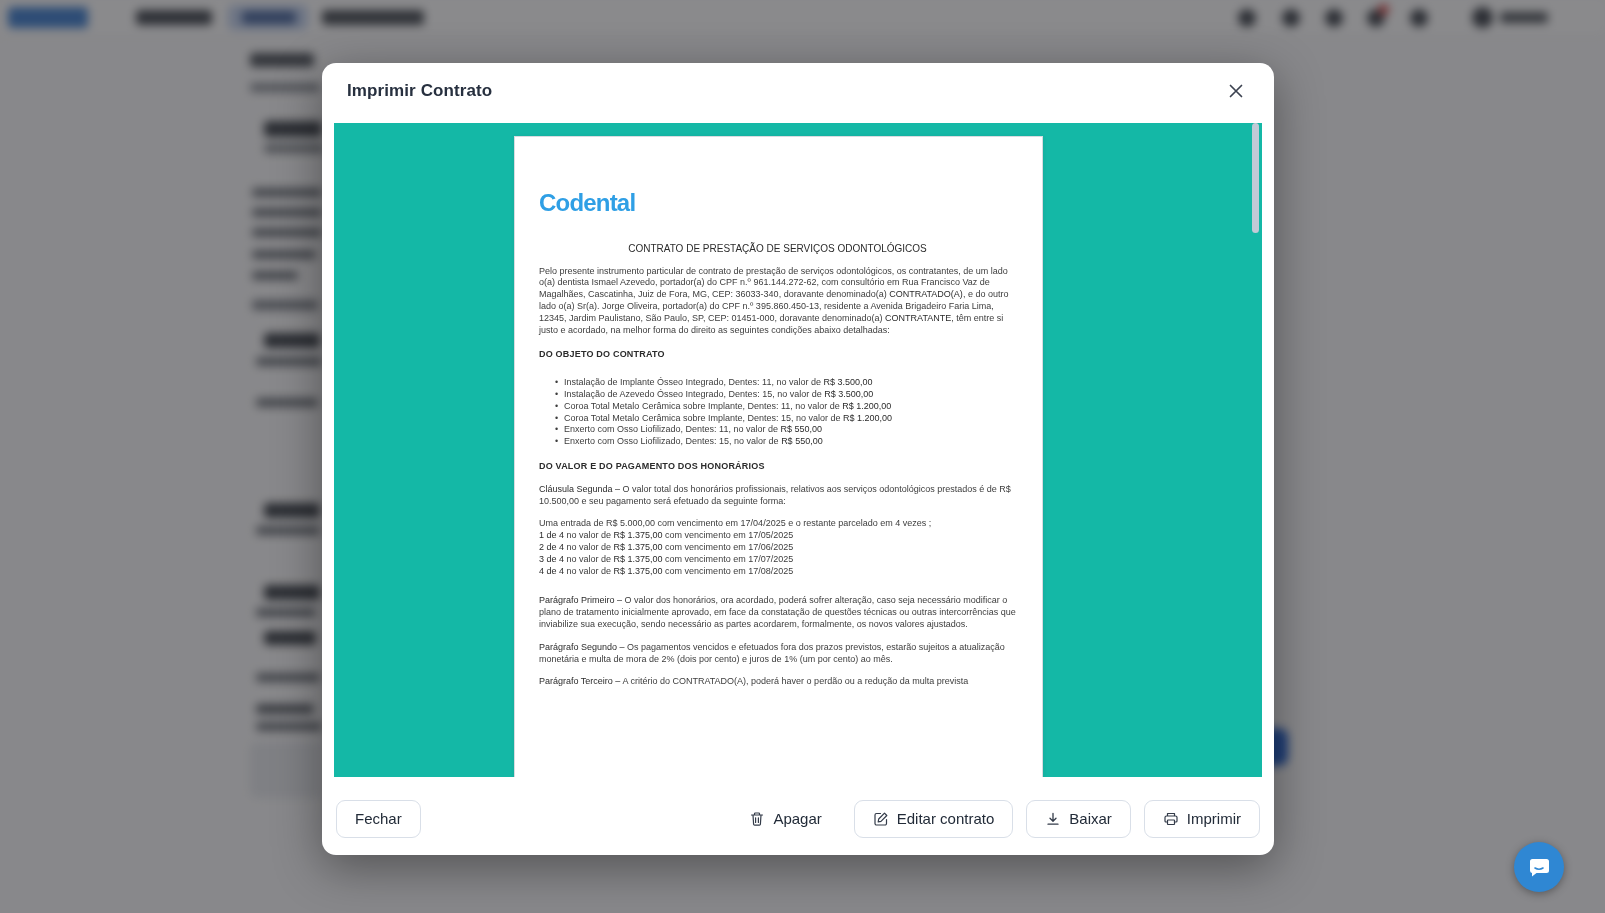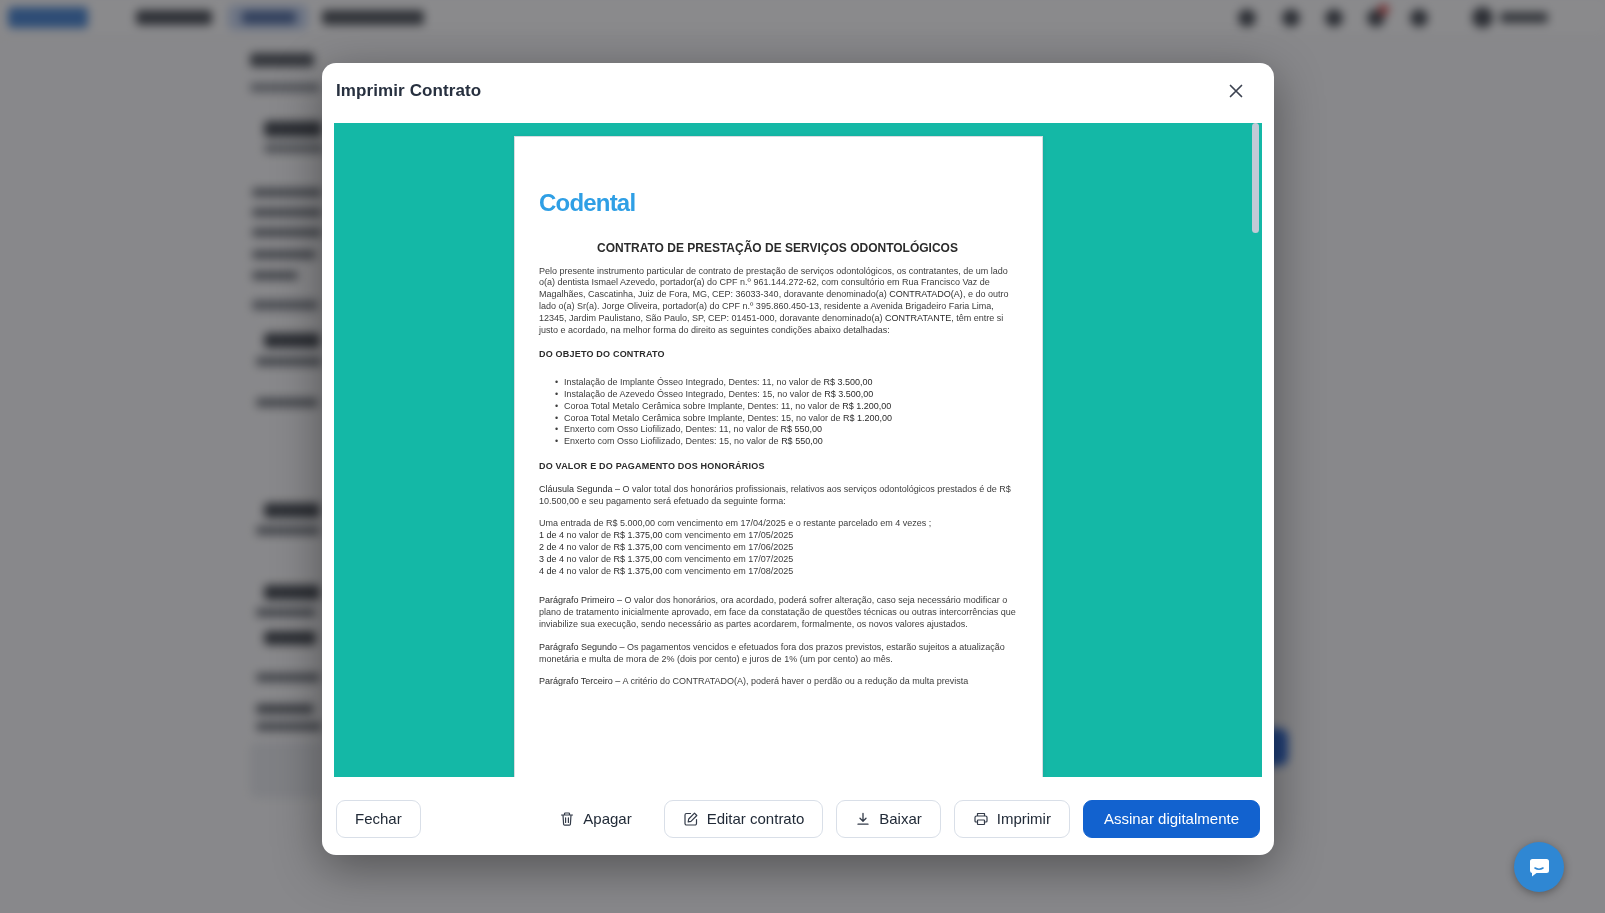--- a/index.html
+++ b/index.html
@@ -14,37 +14,37 @@
   .topbar{position:absolute;left:0;top:0;width:1605px;height:34px;background:#ffffff;border-bottom:1px solid #ececee;}
   .blob{position:absolute;border-radius:4px;}
   .overlay{position:absolute;inset:0;background:rgba(30,31,34,0.52);}
   
   .chat-fab{position:absolute;left:1514px;top:842px;width:50px;height:50px;border-radius:50%;
     background:#2f87d3;display:flex;align-items:center;justify-content:center;z-index:40;
     box-shadow:0 2px 8px rgba(0,0,0,0.35);cursor:pointer;}
   
   .modal{position:absolute;left:322px;top:63px;width:952px;height:792px;background:#ffffff;
     border-radius:14px;z-index:30;box-shadow:0 12px 48px rgba(0,0,0,0.4);display:flex;flex-direction:column;}
-  .modal-header{height:55px;flex:0 0 55px;display:flex;align-items:center;padding:0 24px 0 14px;}
+  .modal-header{height:55px;flex:0 0 55px;display:flex;align-items:center;padding:0 24px 0 25px;}
   .modal-title{font-size:17px;font-weight:600;color:#27303f;letter-spacing:0.1px;}
   .modal-close{margin-left:auto;width:28px;height:28px;border:none;background:transparent;cursor:pointer;
     display:flex;align-items:center;justify-content:center;padding:0;color:#3c4250;}
   
   .preview{margin:5px 12px;height:654px;flex:0 0 654px;background:#14b8a6;position:relative;overflow:hidden;}
   .scrollbar-track{position:absolute;right:3px;top:0;width:7px;height:654px;}
   .scrollbar-thumb{position:absolute;left:0;top:0;width:7px;height:110px;background:#c2cad6;border-radius:4px;}
   
   .page{position:absolute;left:180px;top:13px;width:529px;height:920px;background:#ffffff;
     border:1px solid #d8dbe0;box-shadow:0 1px 4px rgba(40,50,60,0.12);box-sizing:border-box;
     padding:48px 26px 0 24px;color:#3d3d3d;font-size:9px;line-height:11.8px;}
   .doc-head{display:flex;align-items:flex-start;}
   .doc-logo{width:106px;flex:0 0 106px;padding-top:12px;color:#2f9fe5;font-size:24px;font-weight:600;letter-spacing:-0.8px;}
   .doc-company{font-size:9px;line-height:12px;}
   .doc-company .co-name{font-weight:700;color:#2e2e2e;}
-  .doc-title{text-align:center;font-weight:700;color:#2b2b2b;font-size:12px;margin-top:34px;}
+  .doc-title{text-align:center;font-weight:400;color:#2b2b2b;font-size:10px;margin-top:34px;}
   .doc p{margin:11px 0 0 0;}
   .doc h4{margin:13px 0 0 0;font-size:9px;color:#2b2b2b;letter-spacing:0.2px;}
   .doc ul{margin:16px 0 0 0;padding:0 0 0 16px;list-style:none;}
   .doc ul li{position:relative;padding-left:9px;}
   .doc ul li::before{content:"•";position:absolute;left:0;top:0;}
   .doc strong{font-weight:400;color:#2b2b2b;}
   .pay-line{margin:0;}
   .pay-block{margin-top:11px;}
   
   .modal-footer{flex:1;display:flex;align-items:center;padding:0 14px;}
@@ -201,18 +201,15 @@
       </button>
       <button class="btn">
         <span style="display:flex;">
           <svg width="16" height="16" viewBox="0 0 16 16" fill="none" stroke="#333b49" stroke-width="1.2" stroke-linecap="round" stroke-linejoin="round">
             <path d="M4.5 5 V2.5 h7 V5 M4.5 11 H3 A1 1 0 0 1 2 10 V6.5 A1.5 1.5 0 0 1 3.5 5 h9 A1.5 1.5 0 0 1 14 6.5 V10 a1 1 0 0 1 -1 1 h-1.5"></path>
             <rect x="4.5" y="9" width="7" height="4.5" rx="0.5"></rect>
           </svg>
         </span>
         <span>Imprimir</span>
       </button>
-      <button class="btn btn-primary">
-        <span>Assinar digitalmente</span>
-      </button>
     </div>
   </div>
 </div>
 
 </body></html>

